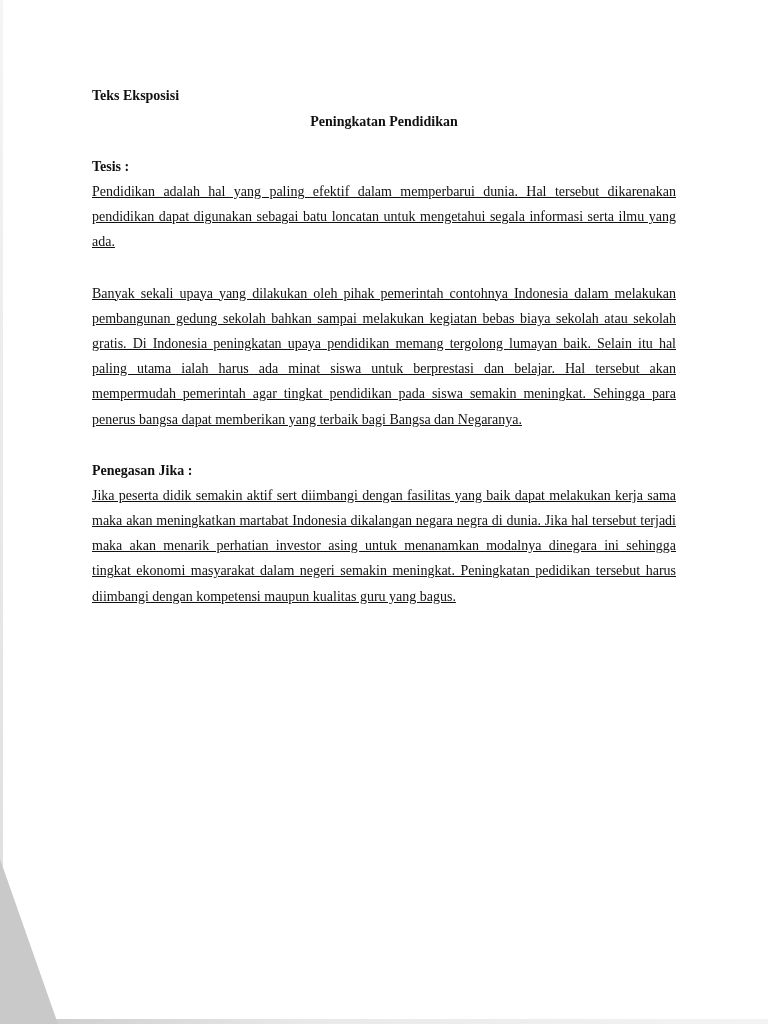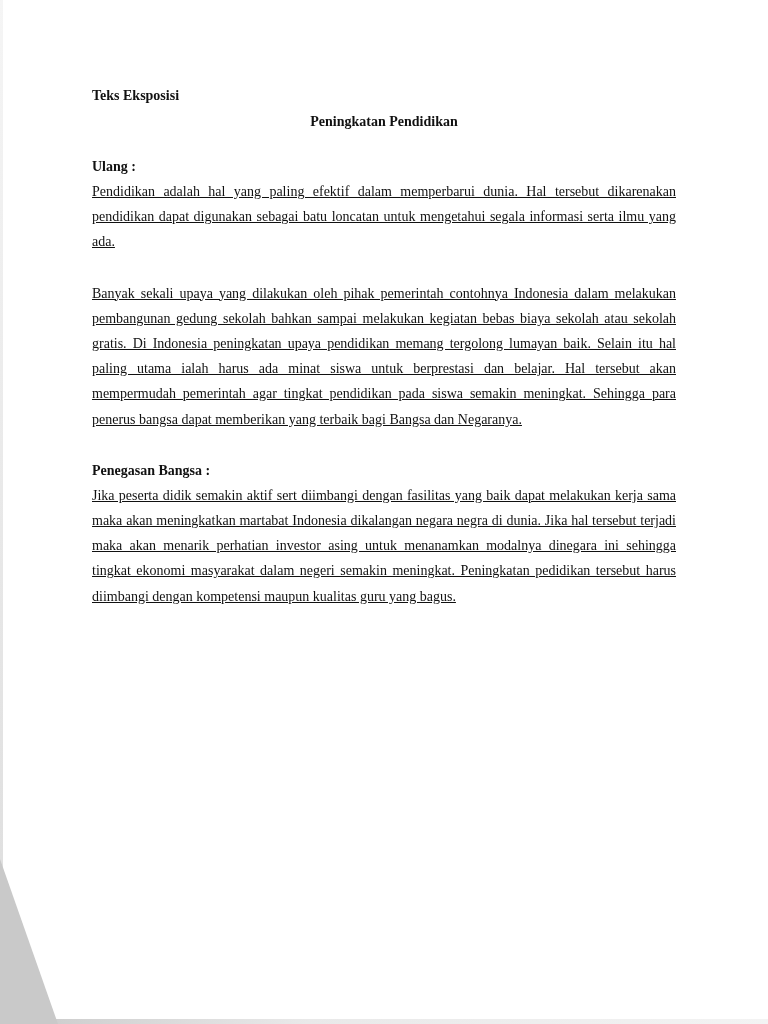--- a/index.html
+++ b/index.html
@@ -83,30 +83,30 @@
 </head>
 <body>
 
 <div class="page">
 
   <p class="doc-label">Teks Eksposisi</p>
 
   <h1 class="doc-title">Peningkatan Pendidikan</h1>
 
   <div class="section first-section">
-    <p class="section-heading">Ulang :</p>
+    <p class="section-heading">Tesis :</p>
     <p class="section-body">Pendidikan adalah hal yang paling efektif dalam memperbarui dunia. Hal tersebut dikarenakan pendidikan dapat digunakan sebagai batu loncatan untuk mengetahui segala informasi serta ilmu yang ada.</p>
   </div>
 
   <div class="section">
     <p class="section-body">Banyak sekali upaya yang dilakukan oleh pihak pemerintah contohnya Indonesia dalam melakukan pembangunan gedung sekolah bahkan sampai melakukan kegiatan bebas biaya sekolah atau sekolah gratis. Di Indonesia peningkatan upaya pendidikan memang tergolong lumayan baik. Selain itu hal paling utama ialah harus ada minat siswa untuk berprestasi dan belajar. Hal tersebut akan mempermudah pemerintah agar tingkat pendidikan pada siswa semakin meningkat. Sehingga para penerus bangsa dapat memberikan yang terbaik bagi Bangsa dan Negaranya.</p>
   </div>
 
   <div class="section">
-    <p class="section-heading">Penegasan Bangsa :</p>
+    <p class="section-heading">Penegasan Jika :</p>
     <p class="section-body">Jika peserta didik semakin aktif sert diimbangi dengan fasilitas yang baik dapat melakukan kerja sama maka akan meningkatkan martabat Indonesia dikalangan negara negra di dunia. Jika hal tersebut terjadi maka akan menarik perhatian investor asing untuk menanamkan modalnya dinegara ini sehingga tingkat ekonomi masyarakat dalam negeri semakin meningkat. Peningkatan pedidikan tersebut harus diimbangi dengan kompetensi maupun kualitas guru yang bagus.</p>
   </div>
 
 </div>
 
 <div class="scan-bottom-strip"></div>
 <div class="scan-left-strip"></div>
 <div class="scan-corner"></div>
 
 </body></html>

